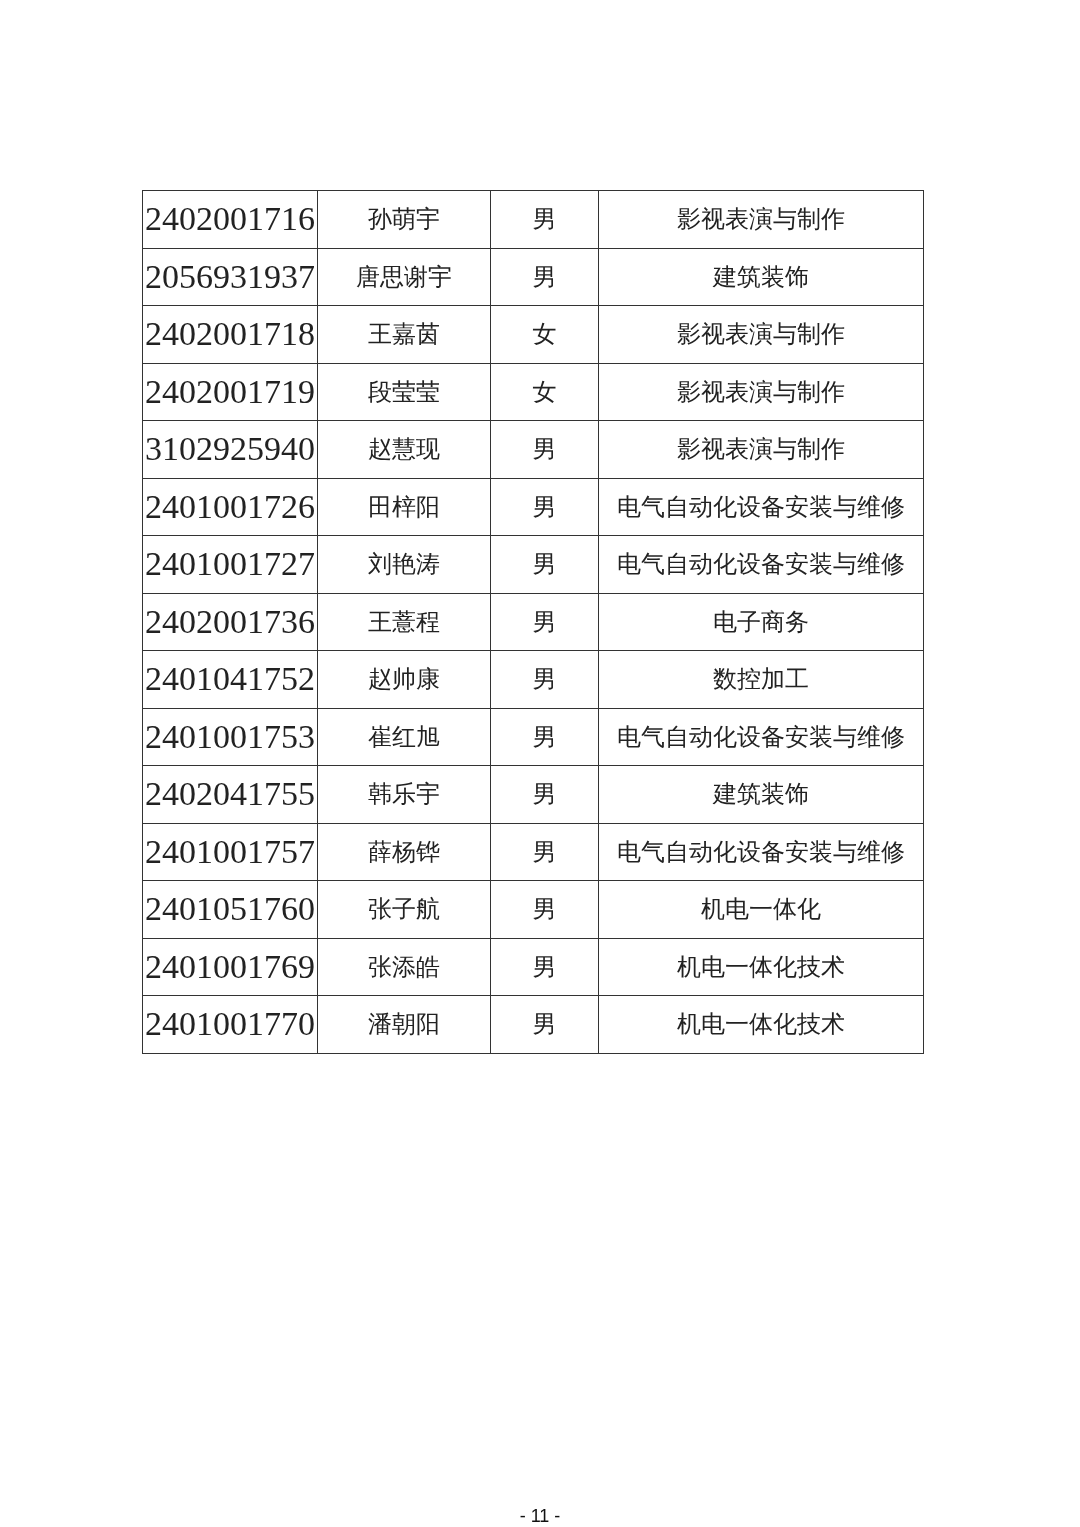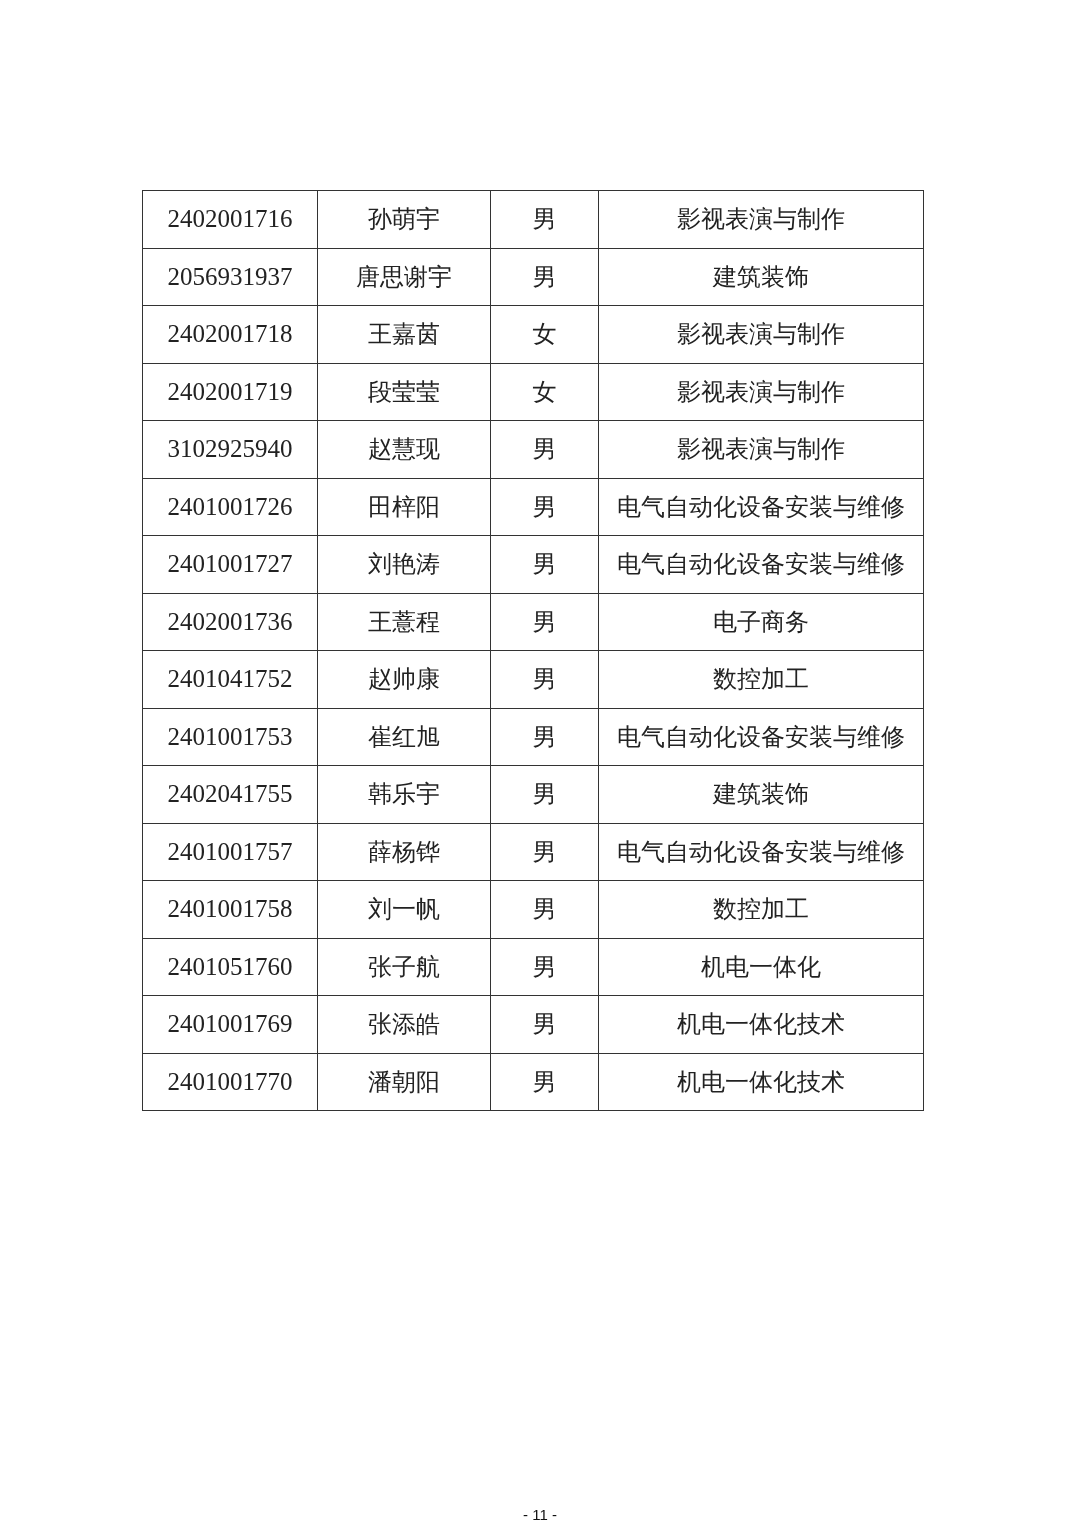--- a/index.html
+++ b/index.html
@@ -16,32 +16,32 @@
     }
     table.roster td {
       border: 1px solid #333;
       height: 56.5px;
       padding: 0;
       text-align: center;
       vertical-align: middle;
       font-size: 24px;
       white-space: nowrap;
     }
-    table.roster td.c-id { font-family: "Liberation Serif", "DejaVu Serif", serif; font-size: 25px; letter-spacing: 0px; }
+    table.roster td.c-id { font-family: "Liberation Serif", "DejaVu Serif", serif; font-size: 34px; letter-spacing: 0px; }
     col.w-id { width: 175px; }
     col.w-name { width: 173px; }
     col.w-gender { width: 108px; }
     col.w-major { width: 325px; }
     .page-number {
       position: absolute;
       left: 0; width: 1080px;
       top: 1506px;
       text-align: center;
       font-family: "Liberation Sans", "DejaVu Sans", sans-serif;
-      font-size: 15px;
+      font-size: 18px;
       color: #111;
     }
   </style>
 </head>
 <body>
 
 <div class="page">
   <table class="roster">
     <colgroup>
       <col class="w-id">
@@ -116,26 +116,20 @@
           <td class="c-gender">男</td>
           <td class="c-major">建筑装饰</td>
         </tr>
         <tr>
           <td class="c-id">2401001757</td>
           <td class="c-name">薛杨铧</td>
           <td class="c-gender">男</td>
           <td class="c-major">电气自动化设备安装与维修</td>
         </tr>
         <tr>
-          <td class="c-id">2401001758</td>
-          <td class="c-name">刘一帆</td>
-          <td class="c-gender">男</td>
-          <td class="c-major">数控加工</td>
-        </tr>
-        <tr>
           <td class="c-id">2401051760</td>
           <td class="c-name">张子航</td>
           <td class="c-gender">男</td>
           <td class="c-major">机电一体化</td>
         </tr>
         <tr>
           <td class="c-id">2401001769</td>
           <td class="c-name">张添皓</td>
           <td class="c-gender">男</td>
           <td class="c-major">机电一体化技术</td>

